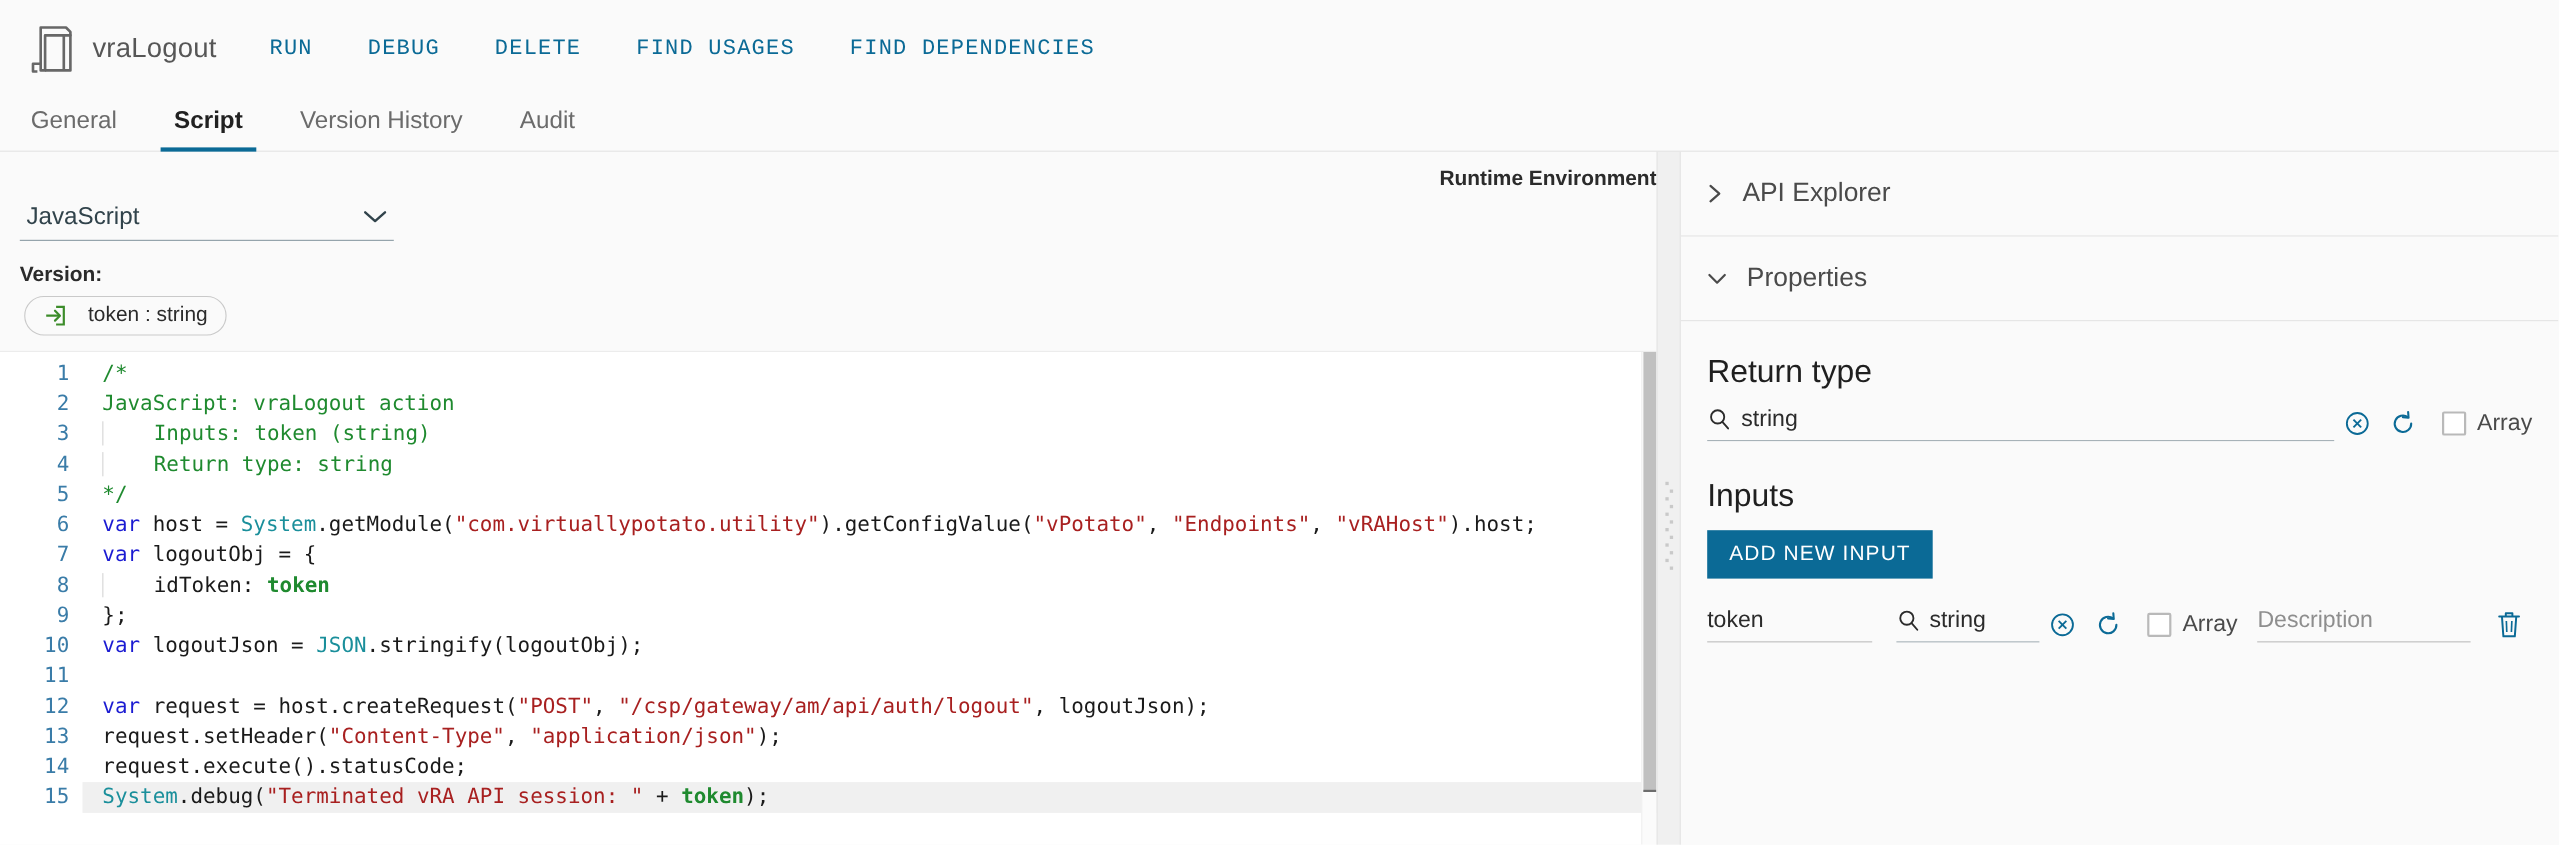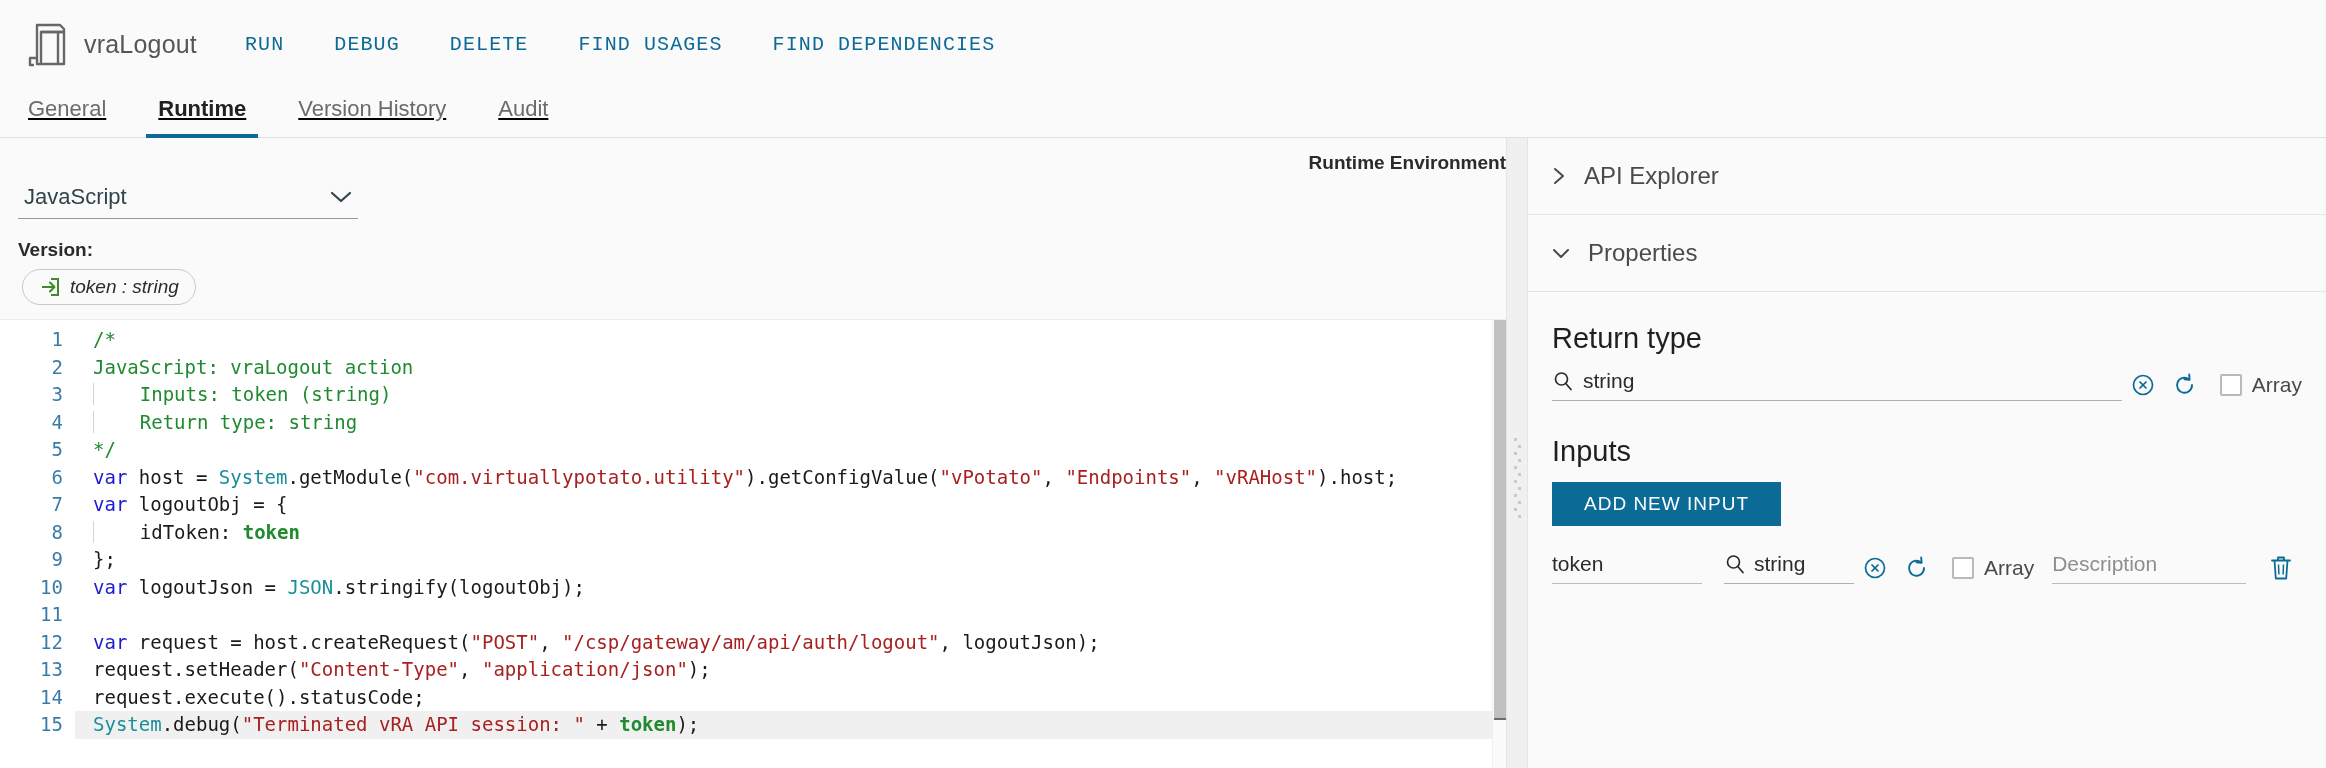--- a/index.html
+++ b/index.html
@@ -33,21 +33,20 @@
     cursor: pointer; white-space: nowrap;
     font-family: Liberation Mono, monospace;
   }
 
   
   .tabs {
     display: flex; align-items: flex-end;
     height: 50px; padding-left: 16px;
     border-bottom: 1px solid #e0e0e0;
     background: #fafafa;
-    text-decoration: underline;
   }
   .tab {
     font-size: 22px; color: #6b6b6b;
     padding: 0 12px 12px 12px; margin-right: 28px;
     cursor: pointer; white-space: nowrap;
     border-bottom: 4px solid transparent;
     position: relative; top: 1px;
   }
   .tab.active { color: #212121; font-weight: 700; border-bottom-color: #0b6a96; }
 
@@ -75,24 +74,24 @@
   
   .runtime-block { padding: 14px 0 0 18px; text-align: right; }
   .field-label { font-size: 19px; font-weight: 700; color: #2b2b2b; margin-bottom: 8px; }
   .select-box {
     width: 340px; display: flex; align-items: center; justify-content: space-between;
     border-bottom: 1px solid #8a9ba3; padding: 2px 4px 8px 6px; cursor: pointer;
   }
   .select-box span { font-size: 22px; color: #31434b; }
   .inputs-label { font-size: 19px; font-weight: 700; color: #2b2b2b; margin: 20px 0 8px 18px; }
   .chip {
-    display: inline-flex; align-items: center; gap: 9px;
+    display: inline-flex; align-items: center; gap: 19px;
     height: 36px; padding: 0 16px; margin-left: 22px;
     border: 1px solid #c9c9c9; border-radius: 18px;
-    background: #fafafa; font-size: 19px; color: #2b2b2b; cursor: pointer; font-style: italic;
+    background: #fafafa; font-size: 19px; color: #2b2b2b; cursor: pointer;
   }
 
   
   .editor {
     margin-top: 14px; flex: 1;
     background: #ffffff; border-top: 1px solid #ececec;
     position: relative; overflow: hidden;
   }
   .code-area {
     display: flex; font-family: "DejaVu Sans Mono", monospace;
@@ -135,21 +134,21 @@
   }
   .type-search .val { font-size: 21px; color: #2b2b2b; }
   .icon-btn { background: none; border: none; padding: 0 8px; cursor: pointer; display: flex; align-items: center; }
   .chk-wrap { display: flex; align-items: center; gap: 10px; margin-left: 14px; text-align: right; }
   .chk { width: 22px; height: 22px; border: 2px solid #b9b9b9; border-radius: 2px; background: #fff; cursor: pointer; flex: none; }
   .chk-label { font-size: 21px; color: #4a4a4a; }
 
   .btn-primary {
     background: #0b6a96; color: #fff; border: none;
     font-size: 19px; letter-spacing: 1px;
-    padding: 11px 32px; cursor: pointer;
+    padding: 11px 20px; cursor: pointer;
     font-family: "Liberation Sans", sans-serif;
   }
 
   .input-row { display: flex; align-items: center; margin-top: 26px; gap: 0; }
   .in-name {
     width: 150px; border-bottom: 1px solid #bcbcbc;
     font-size: 21px; color: #2b2b2b; padding-bottom: 7px; margin-right: 22px;
   }
   .in-type {
     display: flex; align-items: center; gap: 8px;
@@ -180,21 +179,21 @@
       <button class="toolbar-btn">RUN</button>
       <button class="toolbar-btn">DEBUG</button>
       <button class="toolbar-btn">DELETE</button>
       <button class="toolbar-btn">FIND USAGES</button>
       <button class="toolbar-btn">FIND DEPENDENCIES</button>
     </div>
   </div>
 
   <div class="tabs">
     <div class="tab">General</div>
-    <div class="tab active">Runtime</div>
+    <div class="tab active">Script</div>
     <div class="tab">Version History</div>
     <div class="tab">Audit</div>
   </div>
 
   <div class="body-split">
 
     <div class="left-pane">
 
       <div class="runtime-block">
         <div class="field-label">Runtime Environment</div>

